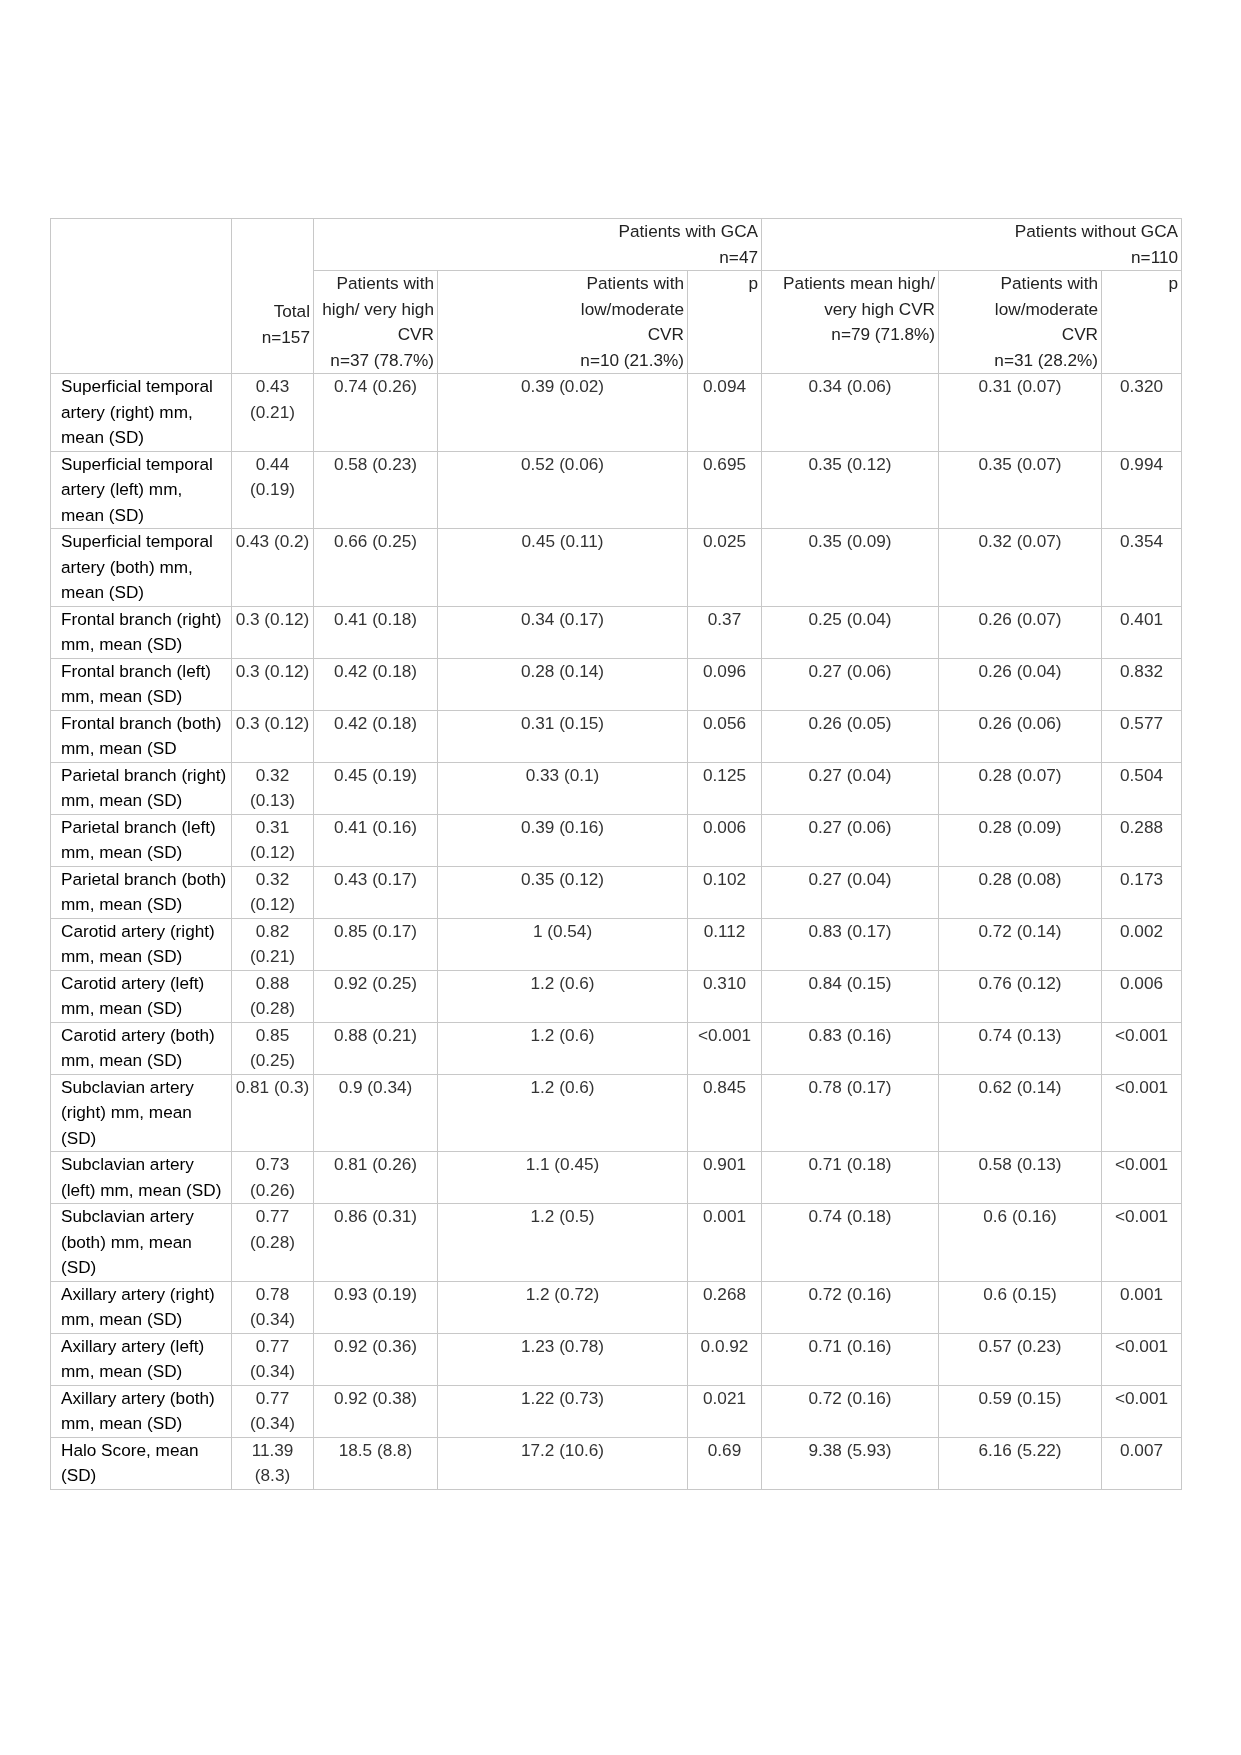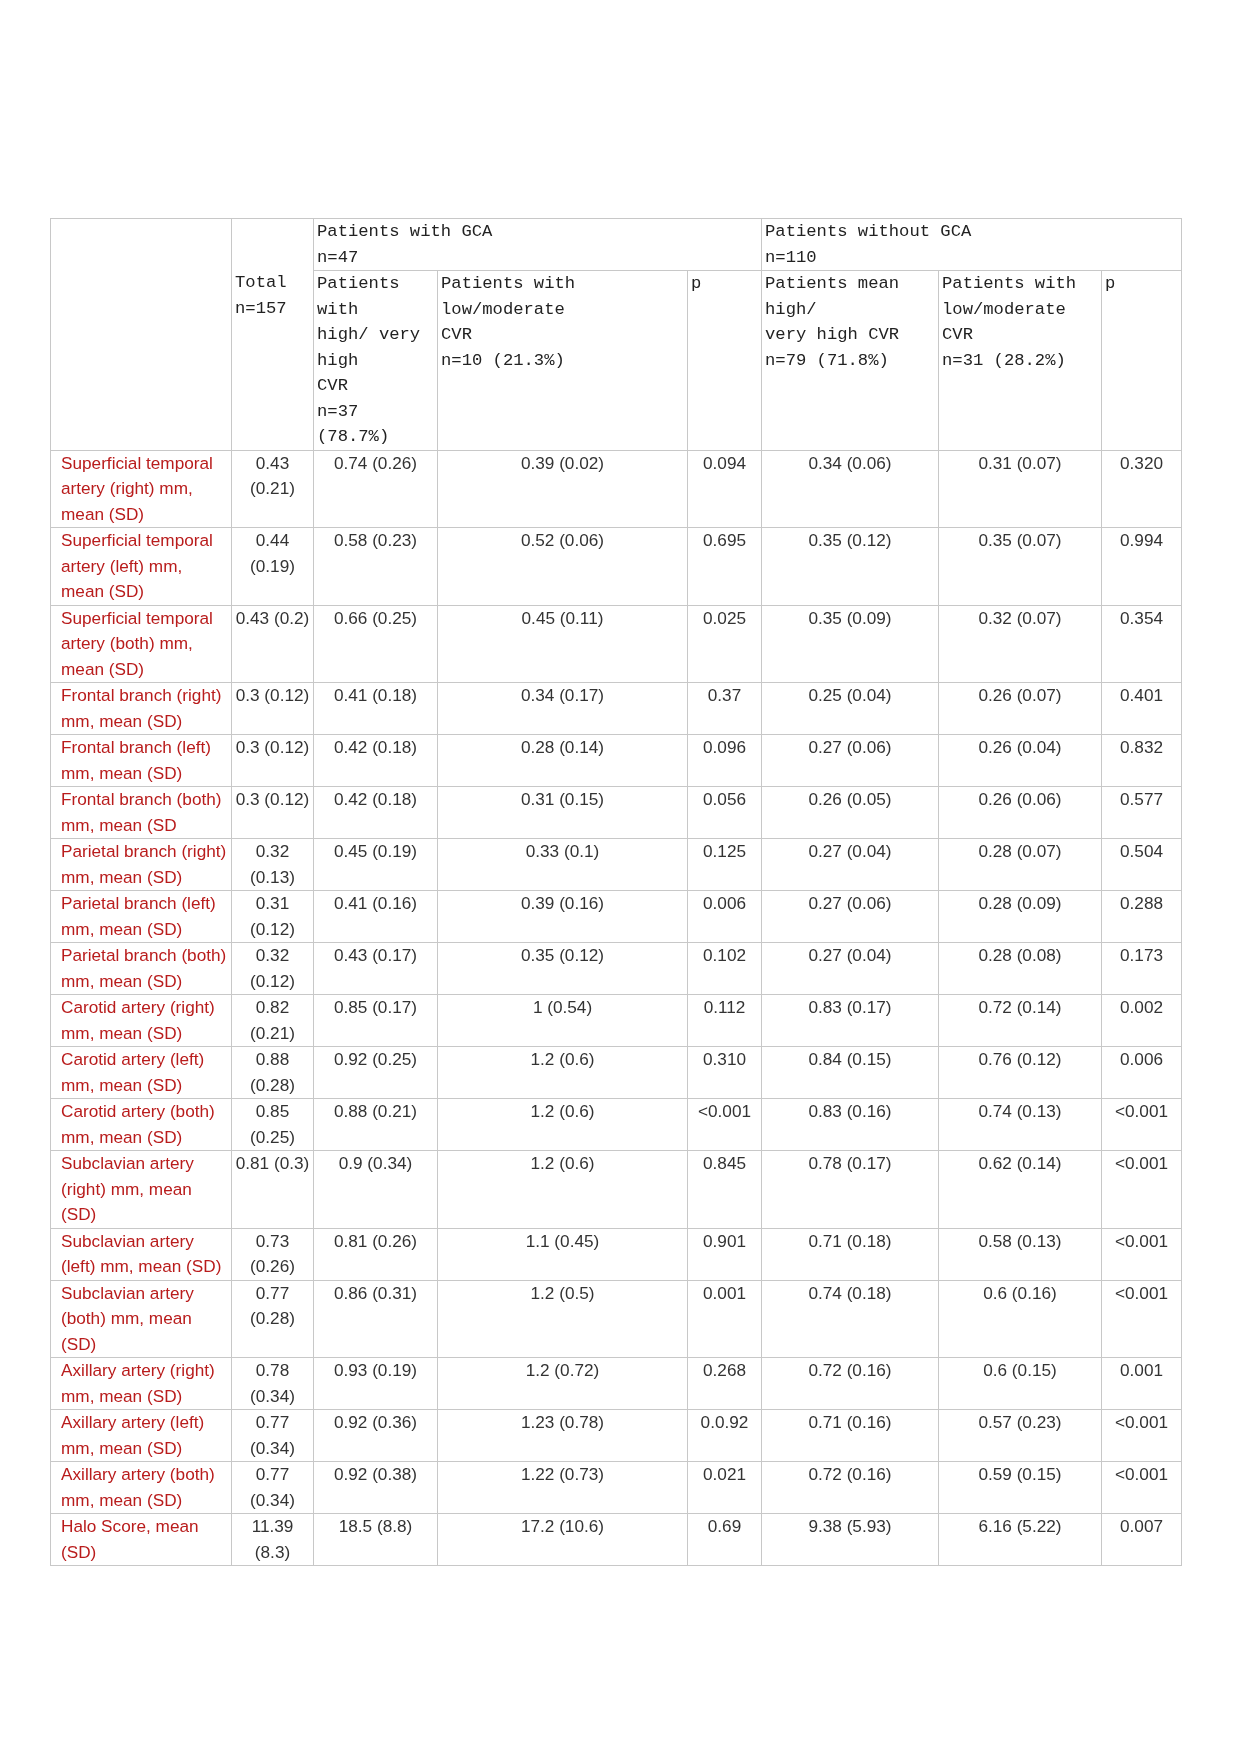--- a/index.html
+++ b/index.html
@@ -1,23 +1,23 @@
 <!DOCTYPE html>
 <html><head>
 <meta charset="utf-8">
 <style>
   html, body { margin: 0; padding: 0; background: #ffffff; }
   body { width: 1241px; height: 1755px; position: relative; overflow: hidden;
          font-family: "Liberation Sans", "DejaVu Sans", sans-serif; color: #222; }
   table { position: absolute; left: 50px; top: 218px; border-collapse: collapse;
           table-layout: fixed; width: 1131px; font-size: 17.2px; line-height: 25.5px; }
   td, th { border: 1.5px solid #c8c8c8; vertical-align: top; padding: 0 3px 0 10px; font-weight: normal; }
-  th { text-align: left; padding: 0 3px; font-family: Liberation Mono, monospace; }
+  th { text-align: right; padding: 0 3px; }
   td.num { text-align: center; padding: 0 3px; color: #333; }
-  td.label { text-align: left; color: #b91c1c; }
+  td.label { text-align: left; color: #000000; }
   col.c0 { width: 181px; } col.c1 { width: 82px; } col.c2 { width: 124px; }
   col.c3 { width: 250px; } col.c4 { width: 74px; } col.c5 { width: 177px; }
   col.c6 { width: 163px; } col.c7 { width: 80px; }
   tr.hdr1 th { height: 51px; }
   tr.hdr2 th { height: 102px; }
 </style>
 </head>
 <body>
 
 <table>
@@ -28,21 +28,21 @@
       <col class="c3">
       <col class="c4">
       <col class="c5">
       <col class="c6">
       <col class="c7">
   </colgroup>
   <thead>
     <tr class="hdr1">
       <th rowspan="2"></th>
       <th rowspan="2">
-        <div style="margin-top:51px">Total</div>
+        <div style="margin-top:80px">Total</div>
         <div>n=157</div>
       </th>
       <th colspan="3">
         <div>Patients with GCA</div>
         <div>n=47</div>
       </th>
       <th colspan="3">
         <div>Patients without GCA</div>
         <div>n=110</div>
       </th>

